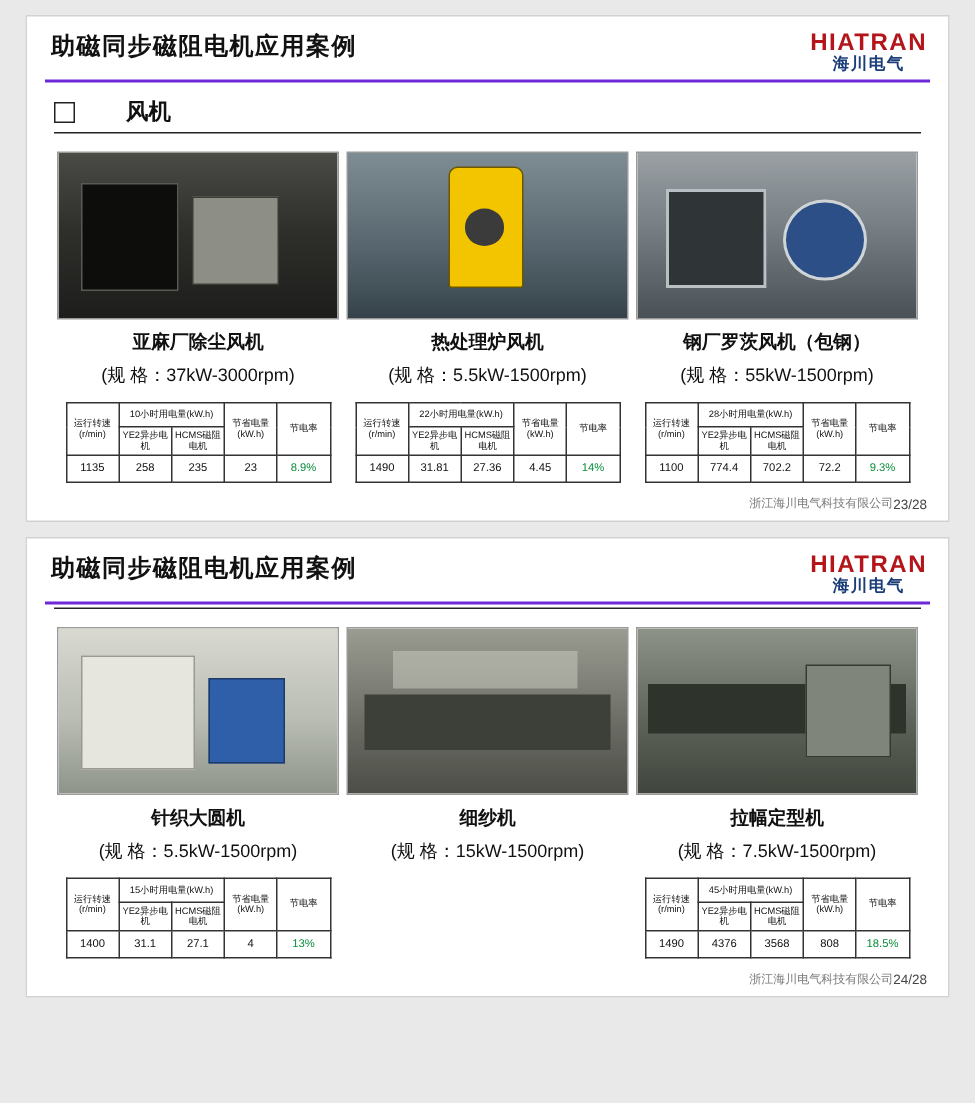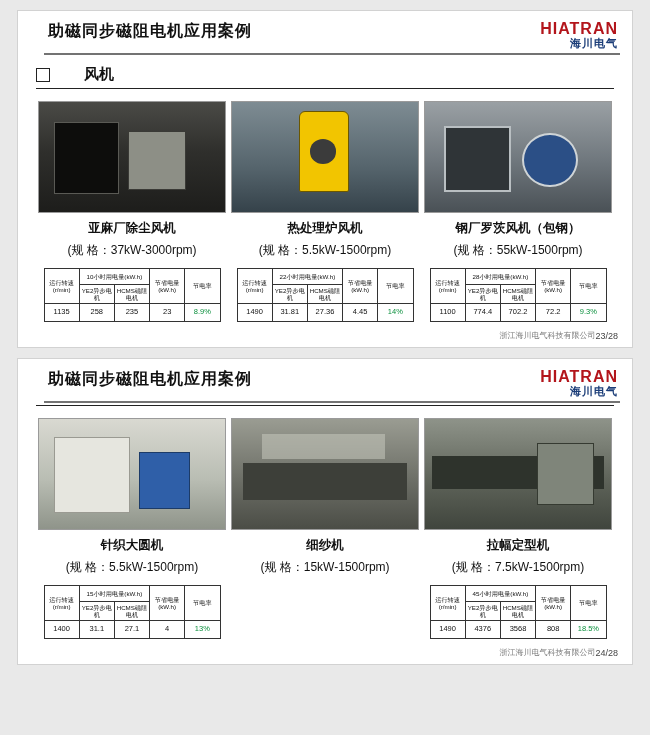--- a/index.html
+++ b/index.html
@@ -9,29 +9,28 @@
     position:relative;
     width:616px;
     margin:10px auto;
     background:#ffffff;
     border:1px solid #d2d2d2;
     box-sizing:border-box;
     padding:10px 12px 6px 12px;
   }
   .slide-head{
     display:flex;align-items:flex-start;justify-content:space-between;
-    border-bottom:2px solid #737373;
+    border-bottom:2px solid #6d28d9;
     padding-bottom:4px;
-    margin-left:14px;
   }
   .slide-title{
     font-size:16px;font-weight:bold;color:#111;letter-spacing:1px;
     padding-left:4px;
   }
-  .logo{ text-align:right; line-height:1; padding-right:2px;}
+  .logo{ text-align:center; line-height:1; padding-right:2px;}
   .logo-main{
     color:#b3151b;font-size:16px;font-weight:bold;letter-spacing:1px;
     font-family:"Liberation Sans",sans-serif;
   }
   .logo-sub{
     color:#1b3d78;font-size:11px;font-weight:bold;letter-spacing:1px;margin-top:1px;
   }
   .section-row{display:flex;align-items:center;margin:10px 0 4px 6px;gap:24px;}
   .sec-box{
     width:12px;height:12px;border:1.5px solid #222;margin-right:10px;

